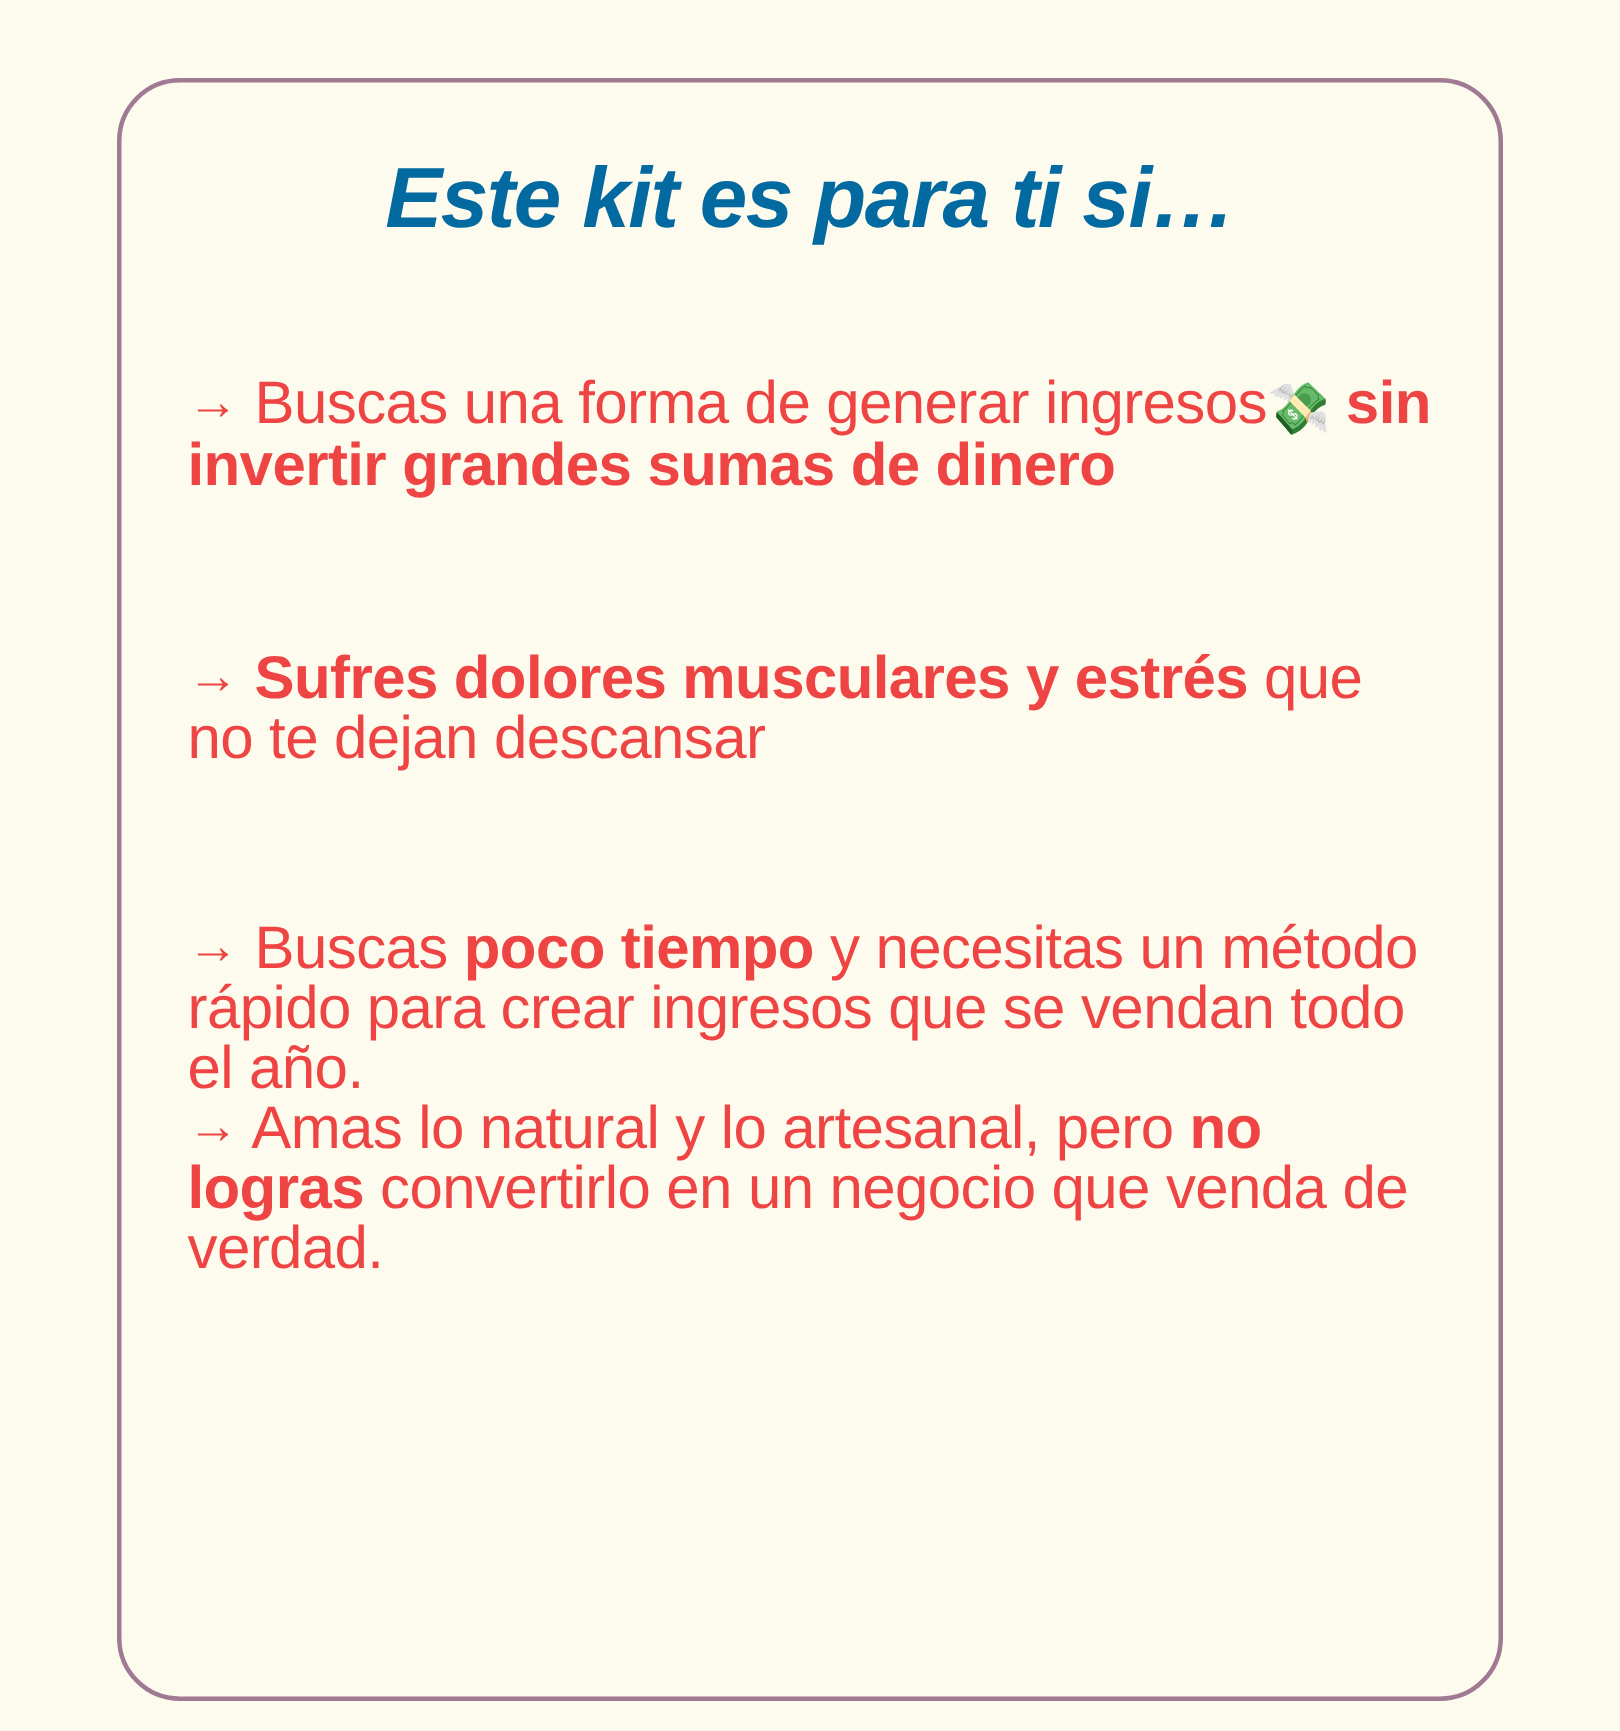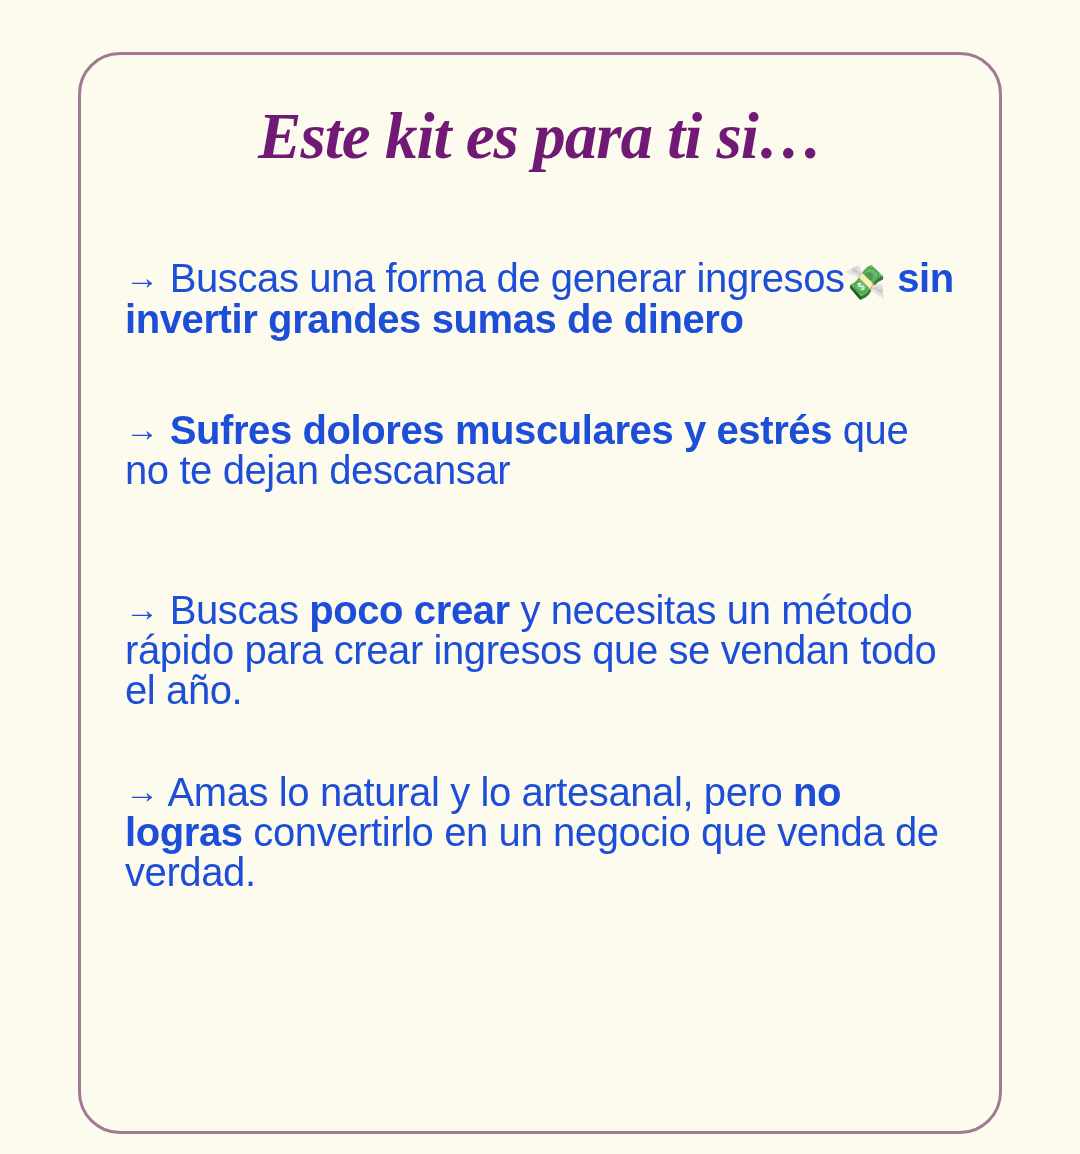--- a/index.html
+++ b/index.html
@@ -22,60 +22,59 @@
     box-sizing: border-box;
     border: 3px solid #a07a92;
     border-radius: 42px;
     background: #fdfbee;
     padding: 0 44px;
   }
   .title {
     margin: 0;
     padding-top: 44px;
     text-align: center;
-    font-size: 65px;
+    font-size: 57px;
     font-weight: bold;
     font-style: italic;
     letter-spacing: -1px;
-    color: #701a75;
-    font-family: Liberation Serif, serif;
+    color: #0369a1;
   }
   .items {
     margin: 0;
     padding: 0;
     list-style: none;
   }
   .item {
-    color: #1d4ed8;
+    color: #ef4444;
     font-size: 40px;
     line-height: 1.0;
     letter-spacing: -0.4px;
   }
   .item b {
     font-weight: bold;
   }
   .arrow {
     font-size: 34px;
     vertical-align: 3px;
     letter-spacing: 0;
   }
   .i1 { margin-top: 84px; }
   .i2 { margin-top: 96px; }
-  .i3 { margin-top: 71px; }
+  .i3 { margin-top: 102px; }
   .i4 { margin-top: 100px; }
-  .i5 { margin-top: 62px; }
+  .i5 { }
   .money {
     font-size: 34px;
     vertical-align: -2px;
   }
 </style>
 </head>
 <body>
 
 <div class="card">
   <h1 class="title">Este kit es para ti si…</h1>
   <ul class="items">
     <li class="item i1"><span class="arrow">→</span><span> Buscas una forma de generar ingresos</span><span class="money">💸</span><b> sin invertir grandes sumas de dinero</b></li>
     <li class="item i3"><span class="arrow">→</span><b> Sufres dolores musculares y estrés</b><span> que no te dejan descansar</span></li>
-    <li class="item i4"><span class="arrow">→</span><span> Buscas </span><b>poco crear</b><span> y necesitas un método rápido para crear ingresos que se vendan todo el año.</span></li>
+    <li class="item i4"><span class="arrow">→</span><span> Buscas </span><b>poco tiempo</b><span> y necesitas un método rápido para crear ingresos que se vendan todo el año.</span></li>
     <li class="item i5"><span class="arrow">→</span><span> Amas lo natural y lo artesanal, pero </span><b>no logras</b><span> convertirlo en un negocio que venda de verdad.</span></li>
   </ul>
 </div>
 
 </body></html>

